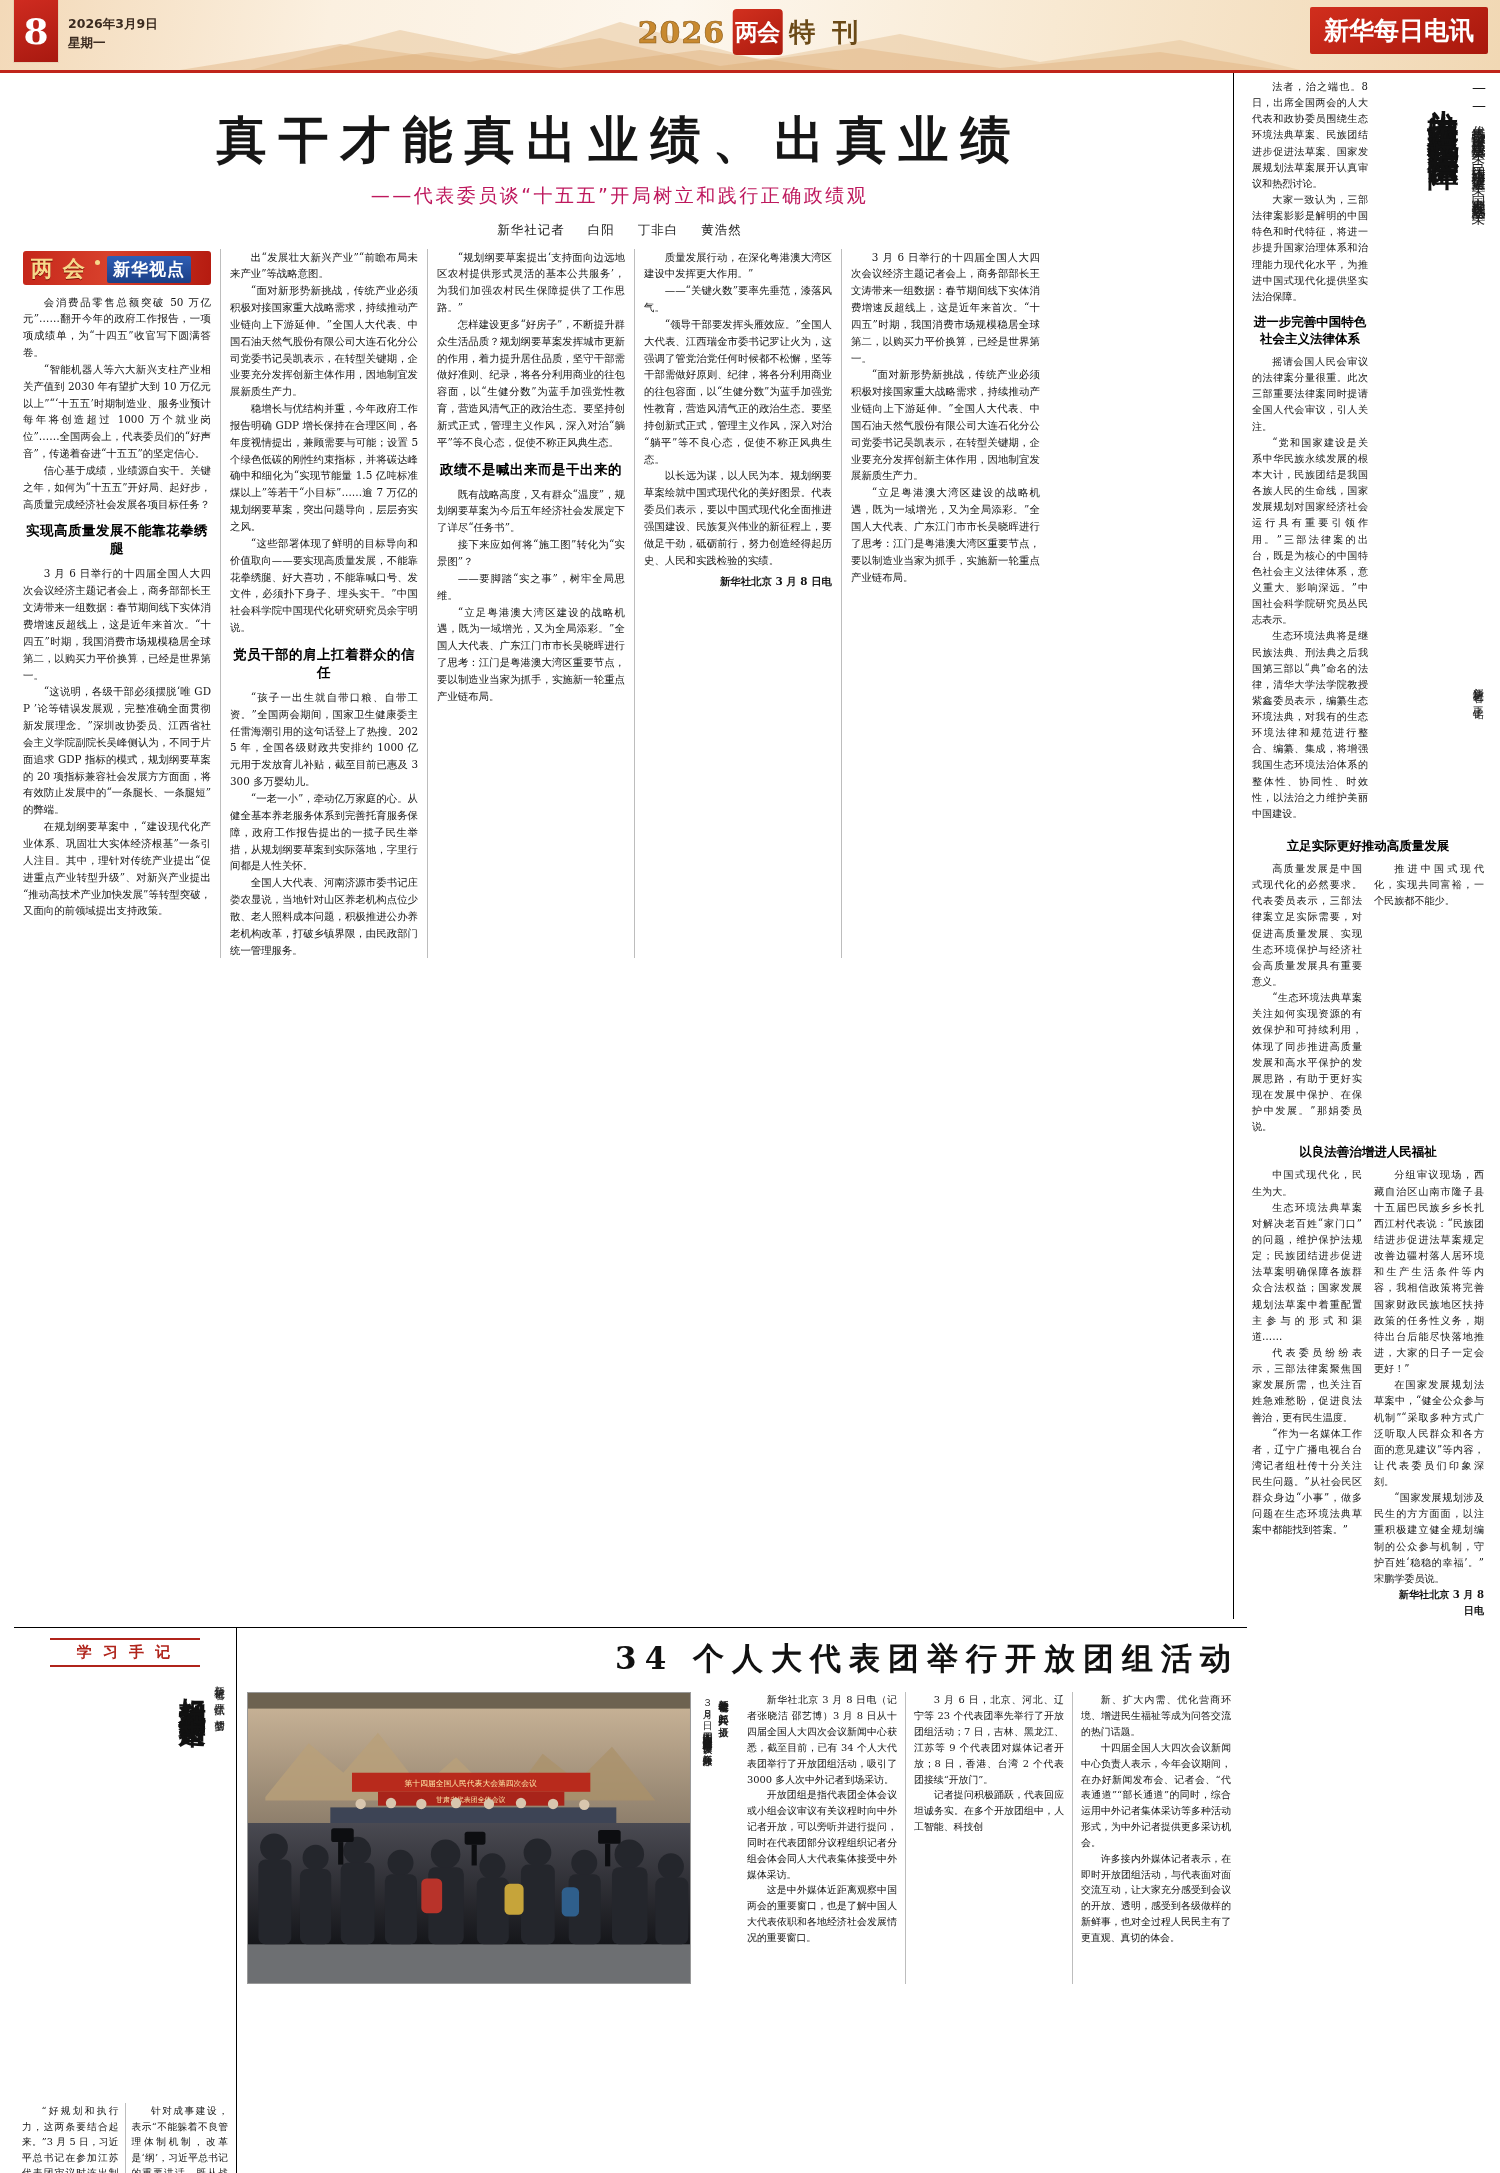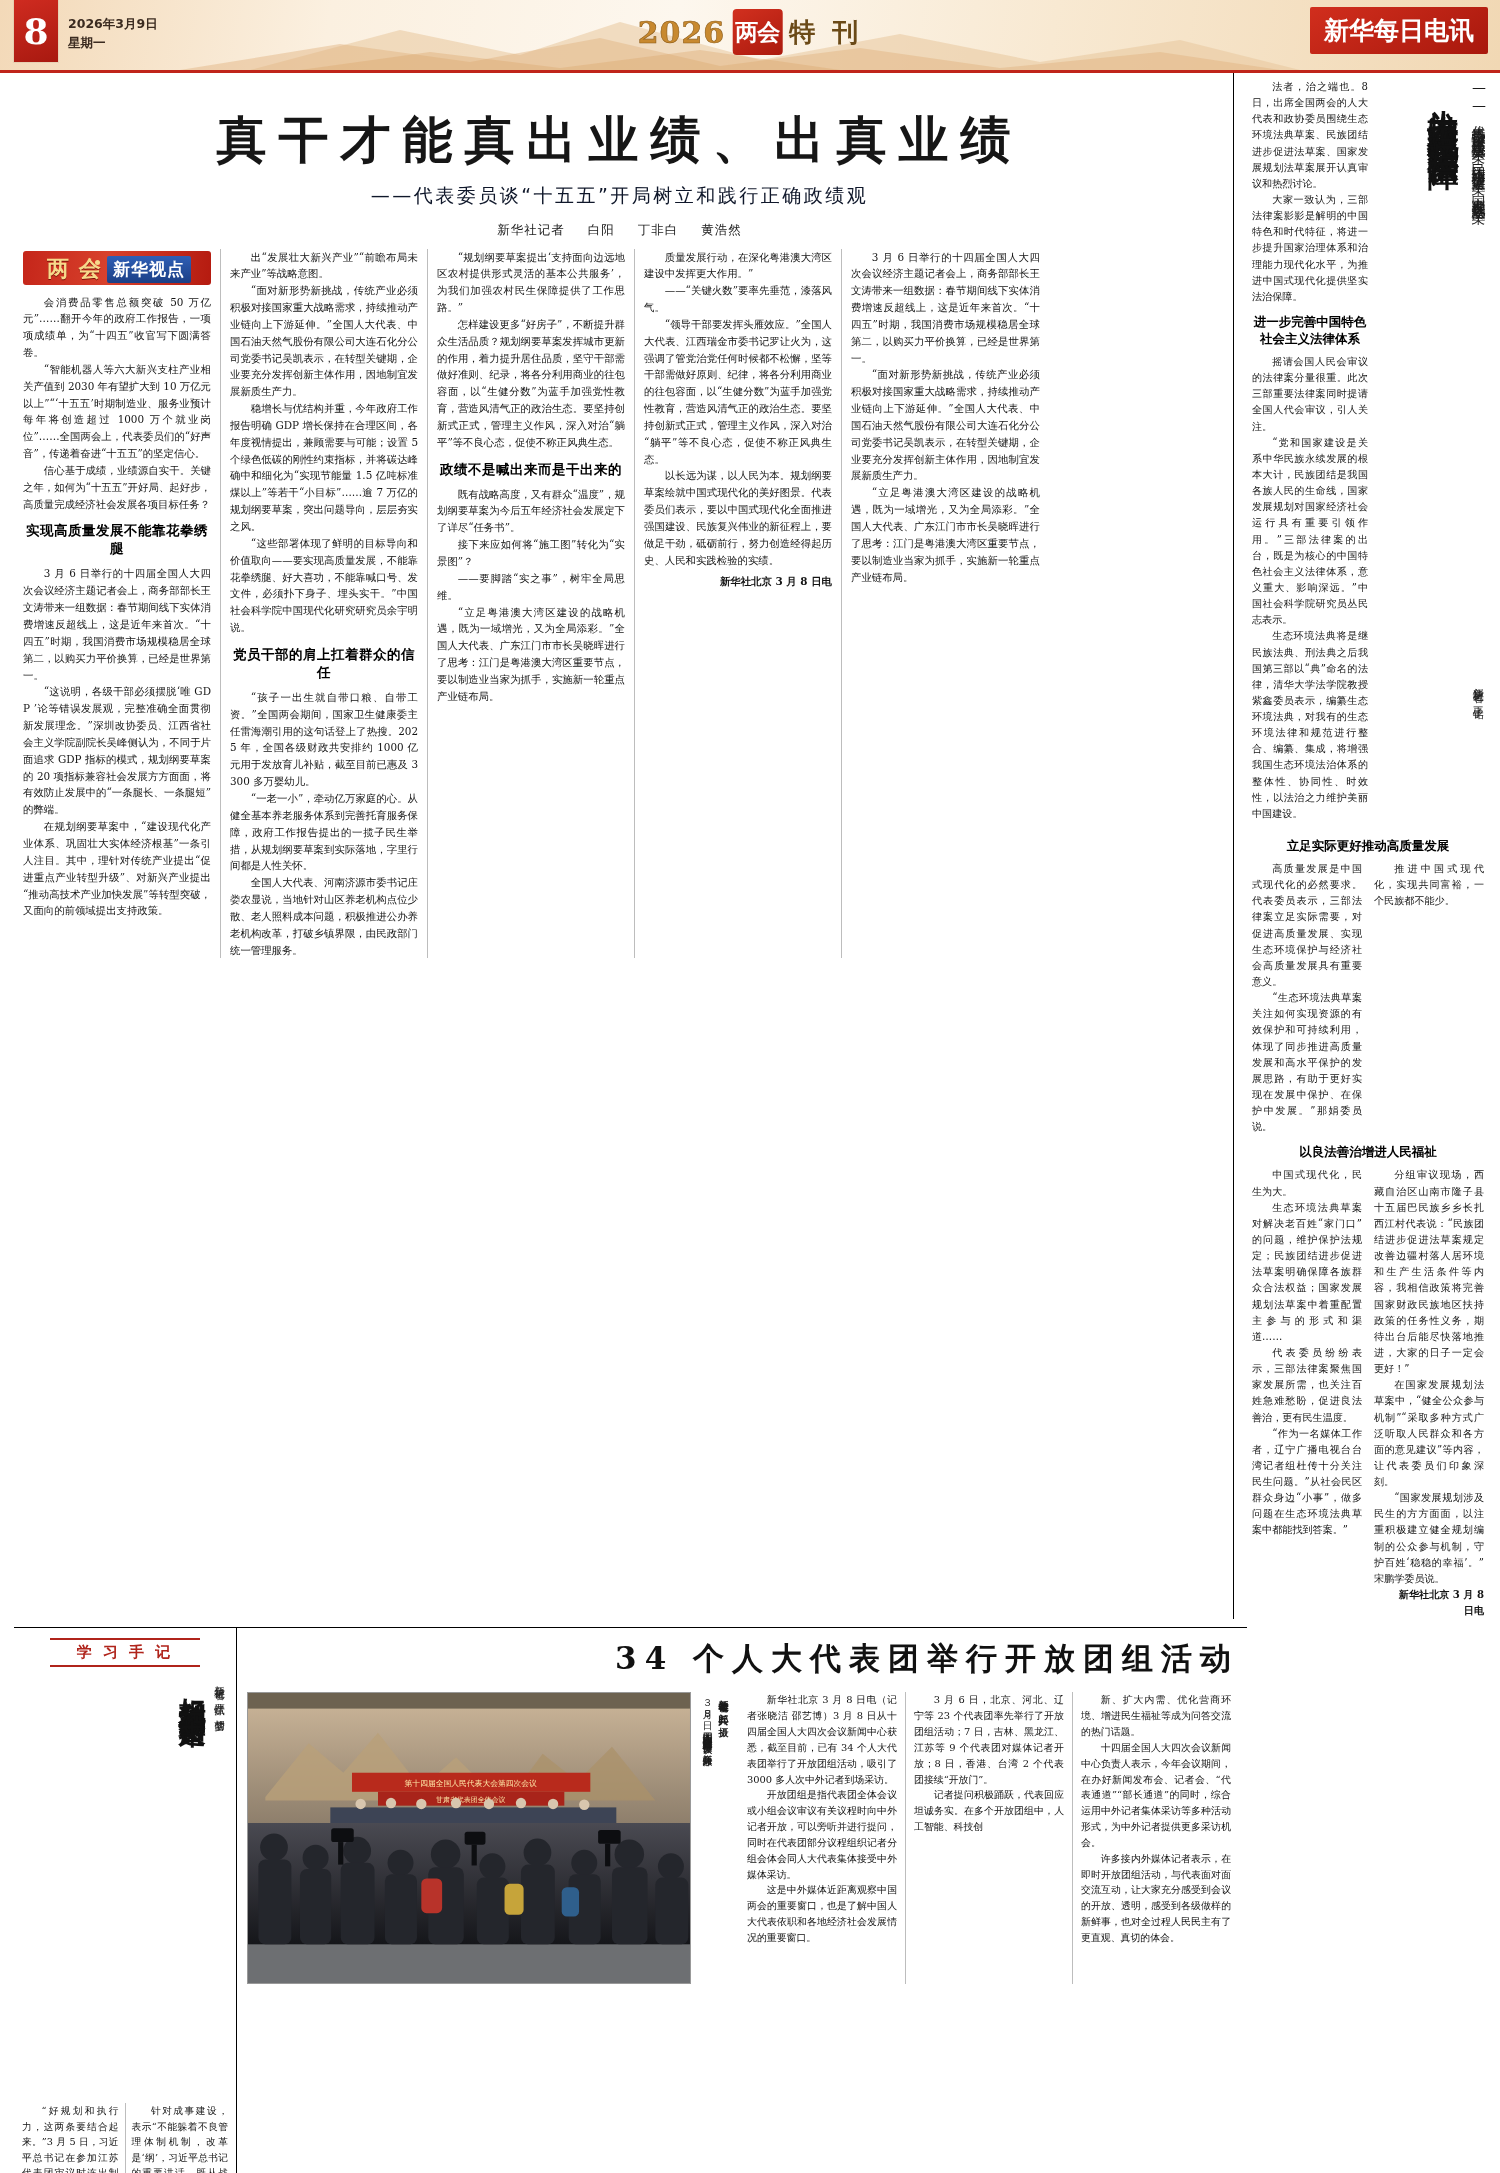--- a/index.html
+++ b/index.html
@@ -73,21 +73,21 @@
 
   
   .headline{
     text-align:center;margin:22px 0 0;
     font-size:50px;font-weight:bold;letter-spacing:12px;
     font-family:"DejaVu Serif","Liberation Serif",serif;
     color:#161616;line-height:1.15;
   }
   .subhead{
     text-align:center;margin:14px 0 0;
-    font-size:19px;letter-spacing:2.5px;color:#0f172a;
+    font-size:19px;letter-spacing:2.5px;color:#be185d;
     font-family:"DejaVu Sans","Liberation Sans",sans-serif;
   }
   .byline{
     text-align:center;margin:13px 0 10px;
     font-size:12.5px;letter-spacing:1px;color:#222;
   }
   .byline span{margin:0 9px;}
 
   
   .cols{display:flex;gap:0;margin-top:4px;}
@@ -110,21 +110,20 @@
   }
   .lianghui-badge{
     display:block;width:100%;height:34px;margin:2px 0 9px;
     background:linear-gradient(95deg,#c5261a 0%,#d8412c 45%,#b51b10 100%);
     border-radius:3px;position:relative;overflow:hidden;
   }
   .lh-a{
     position:absolute;left:8px;top:3px;font-size:22px;font-weight:bold;color:#f6d98b;
     font-family:"DejaVu Serif","Liberation Serif",serif;letter-spacing:1px;
     text-shadow:0 1px 0 #7d1108;
-    margin-left:16px;
   }
   .lh-dot{position:absolute;left:72px;top:9px;width:5px;height:5px;border-radius:50%;background:#f6d98b;}
   .lh-b{
     position:absolute;left:84px;top:5px;padding:2px 6px;
     background:linear-gradient(180deg,#2f5fb5,#1b3f86);
     color:#fff;font-size:17px;font-weight:bold;border-radius:2px;
     font-family:"DejaVu Serif","Liberation Serif",serif;letter-spacing:1px;
   }
 
   

